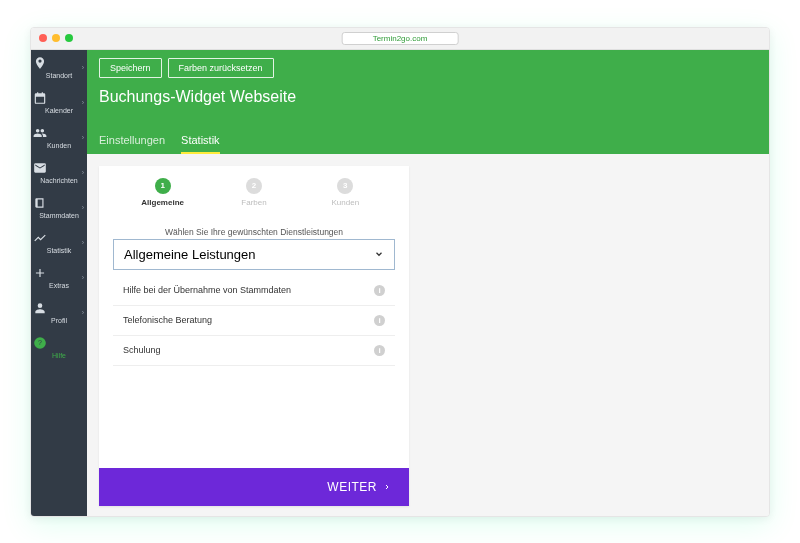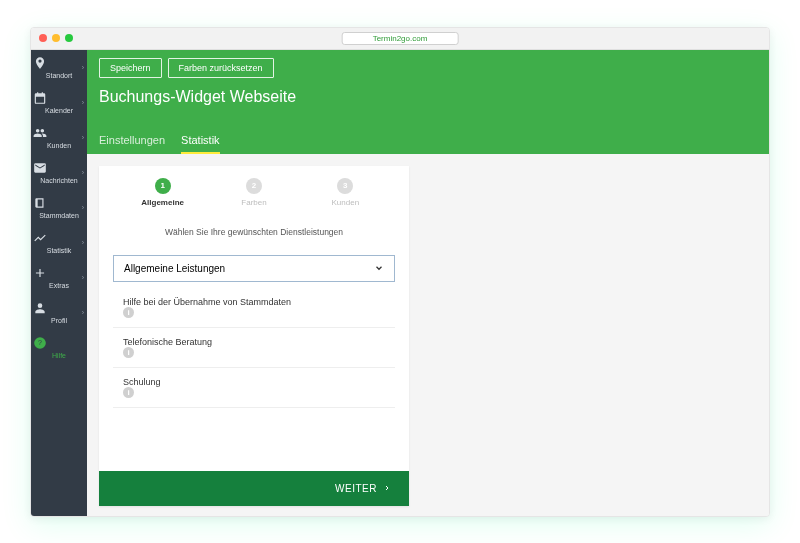--- a/index.html
+++ b/index.html
@@ -77,38 +77,38 @@
   .step { text-align:center; font-size:8px; color:#bdbdbd; flex:1; }
   .step .circle {
     width:16px; height:16px; border-radius:50%; background:#dcdcdc;
     color:#fff; font-size:8px; display:flex; align-items:center; justify-content:center;
     margin:0 auto 4px; font-weight:600;
   }
   .step.active .circle { background:#3fae4a; }
   .step.active { color:#333; font-weight:600; }
   .instruction { text-align:center; font-size:8.5px; color:#555; padding:12px 10px 2px; }
   .select-row {
-    margin:16px 14px 6px; border:1px solid #a0b8d0; padding:7px 10px;
+    margin:0 14px 6px; border:1px solid #a0b8d0; padding:7px 10px;
     display:flex; align-items:center; justify-content:space-between;
-    font-size:10px; cursor:pointer;
+    font-size:13px; cursor:pointer;
   }
   .option-row {
     margin:0 14px; padding:9px 10px; border-bottom:1px solid #eee;
     display:flex; justify-content:space-between;
-    font-size:9px; color:#333; cursor:pointer;flex-direction:column;
+    font-size:9px; color:#333; cursor:pointer;
   }
   .option-row .info {
     width:11px; height:11px; border-radius:50%; background:#d0d0d0;
     color:#fff; font-size:8px; display:flex; align-items:center; justify-content:center;
     font-weight:bold;
   }
   .spacer { flex:1; }
   .weiter {
-    background:#15803d; color:#fff; text-align:right;
-    font-size:10px; letter-spacing:0.5px; padding:12px 18px; cursor:pointer;
+    background:#6d28d9; color:#fff; text-align:right;
+    font-size:12px; letter-spacing:0.5px; padding:12px 18px; cursor:pointer;
     display:flex; align-items:center; justify-content:flex-end; gap:6px;
   }
   svg { display:block; }
 </style>
 </head>
 <body>
 
 <div class="window">
   <div class="titlebar">
     <div class="traffic">

